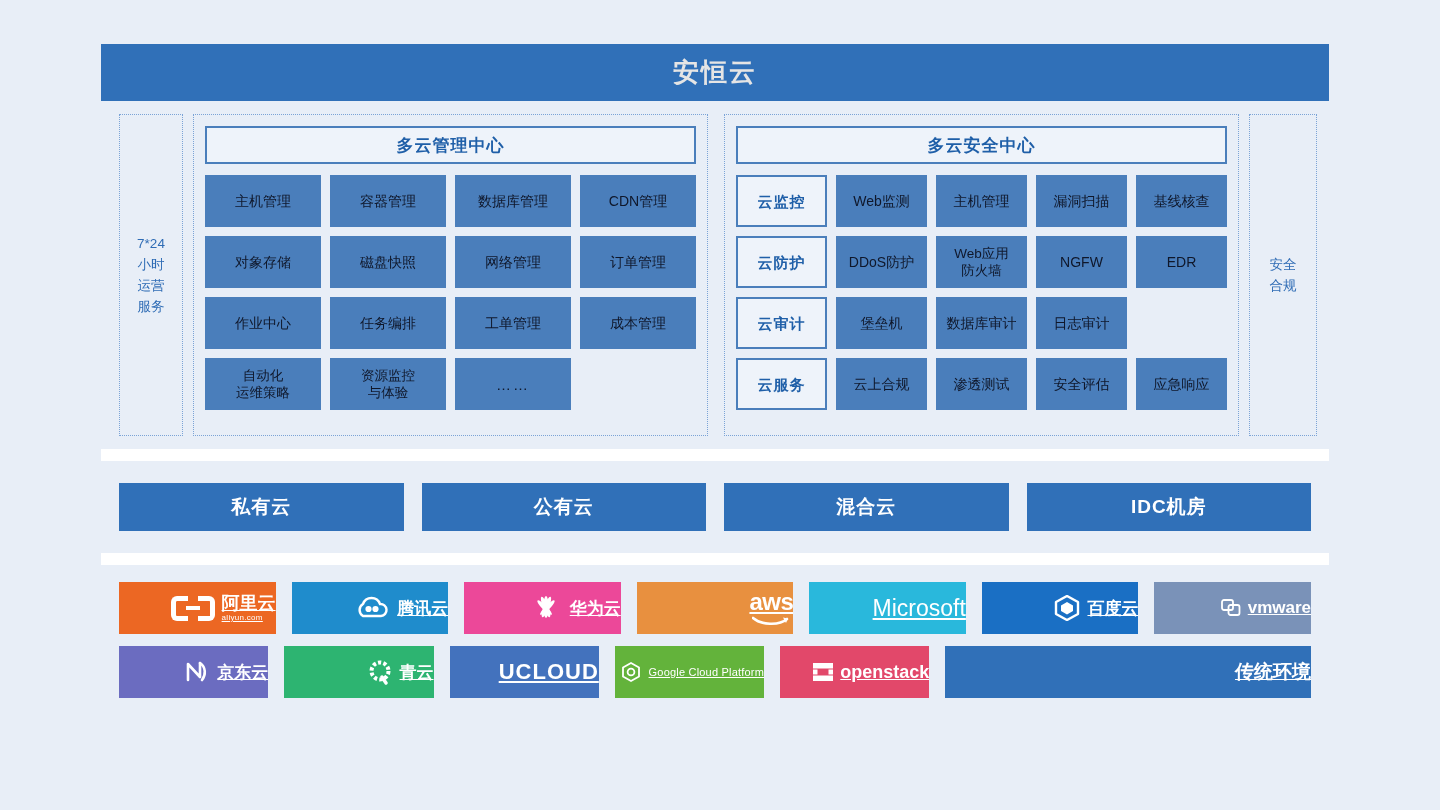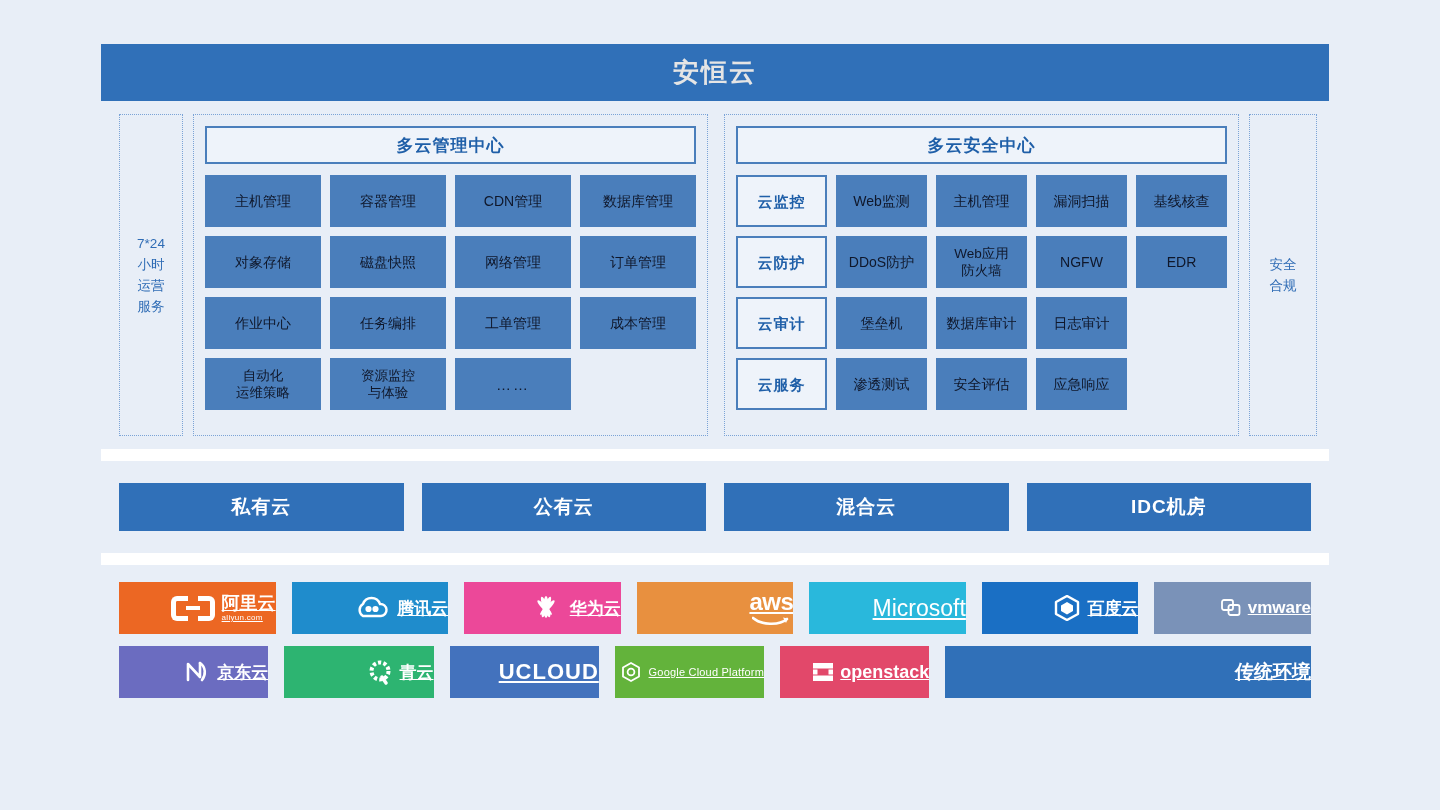--- a/index.html
+++ b/index.html
@@ -250,22 +250,22 @@
 服务</div>
       </div>
 
       <div class="panel">
         <div class="panel-title">
           <span>多云管理中心</span>
         </div>
         <div class="grid">
           <div class="cell">主机管理</div>
           <div class="cell">容器管理</div>
+          <div class="cell">数据库管理</div>
           <div class="cell">CDN管理</div>
-          <div class="cell">数据库管理</div>
           <div class="cell">对象存储</div>
           <div class="cell">磁盘快照</div>
           <div class="cell">网络管理</div>
           <div class="cell">订单管理</div>
           <div class="cell">作业中心</div>
           <div class="cell">任务编排</div>
           <div class="cell">工单管理</div>
           <div class="cell">成本管理</div>
           <div class="cell two-line">自动化
 运维策略</div>
@@ -293,20 +293,21 @@
           <div class="cell">NGFW</div>
           <div class="cell">EDR</div>
 
           <div class="cell cat">云审计</div>
           <div class="cell">堡垒机</div>
           <div class="cell">数据库审计</div>
           <div class="cell">日志审计</div>
           <div class="cell empty"></div>
 
           <div class="cell cat">云服务</div>
+          <div class="cell">云上合规</div>
           <div class="cell">渗透测试</div>
           <div class="cell">安全评估</div>
           <div class="cell">应急响应</div>
         </div>
       </div>
 
       <div class="side-col right">
         <div class="side-col-text">安全
 合规</div>
       </div>

